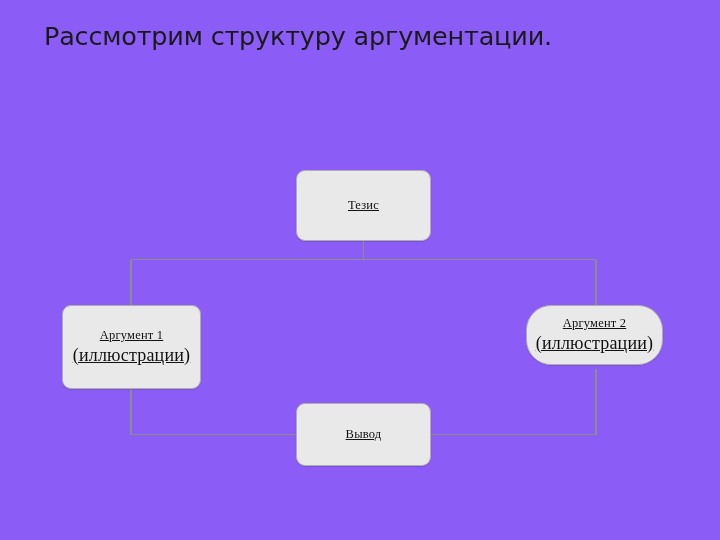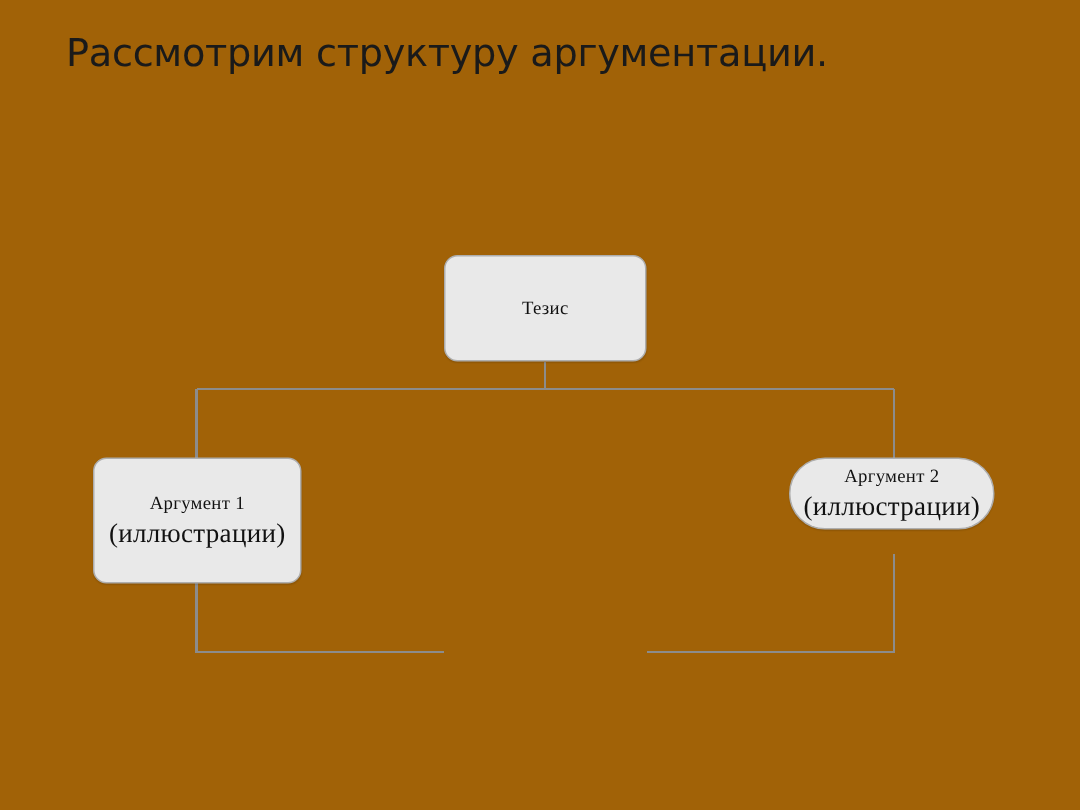--- a/index.html
+++ b/index.html
@@ -14,21 +14,21 @@
     overflow: hidden;
     position: relative;
   }
 
   #slide {
     position: absolute;
     left: 0;
     top: 0;
     width: 720px;
     height: 540px;
-    background: #a16207;
+    background: #8b5cf6;
   }
 
   #slide-title {
     position: absolute;
     left: 44px;
     top: 22px;
     width: 660px;
     font-family: "DejaVu Sans", sans-serif;
     font-size: 25.5px;
     font-weight: 400;
@@ -61,20 +61,21 @@
     border: 1px solid #aeaeae;
     border-radius: 9px;
     box-shadow: 0 1px 1px rgba(0,0,0,0.12);
     display: flex;
     flex-direction: column;
     align-items: center;
     justify-content: center;
     text-align: right;
     font-family: "Liberation Serif", "DejaVu Serif", serif;
     color: #111111;
+    text-decoration: underline;
   }
 
   .node .line1 {
     font-size: 12.5px;
     line-height: 1.25;
     font-weight: 400;
     letter-spacing: 0.2px;
   }
   .node .line2 {
     font-size: 18px;
@@ -92,21 +93,21 @@
   #node-arg1 {
     left: 62px;
     top: 305px;
     width: 139px;
     height: 84px;
   }
   #node-arg2 {
     left: 526px;
     top: 305px;
     width: 137px;
-    height: 48px;
+    height: 60px;
     border-radius: 25px;
   }
   #node-conclusion {
     left: 296px;
     top: 403px;
     width: 135px;
     height: 63px;
   }
 </style>
 </head>
@@ -142,15 +143,18 @@
     <div class="node" id="node-arg1">
       <span class="line1">Аргумент 1</span>
       <span class="line2">(иллюстрации)</span>
     </div>
 
     <div class="node" id="node-arg2">
       <span class="line1">Аргумент 2</span>
       <span class="line2">(иллюстрации)</span>
     </div>
 
+    <div class="node" id="node-conclusion">
+      <span class="line1">Вывод</span>
+    </div>
 
   </div>
 </div>
 
 </body></html>

